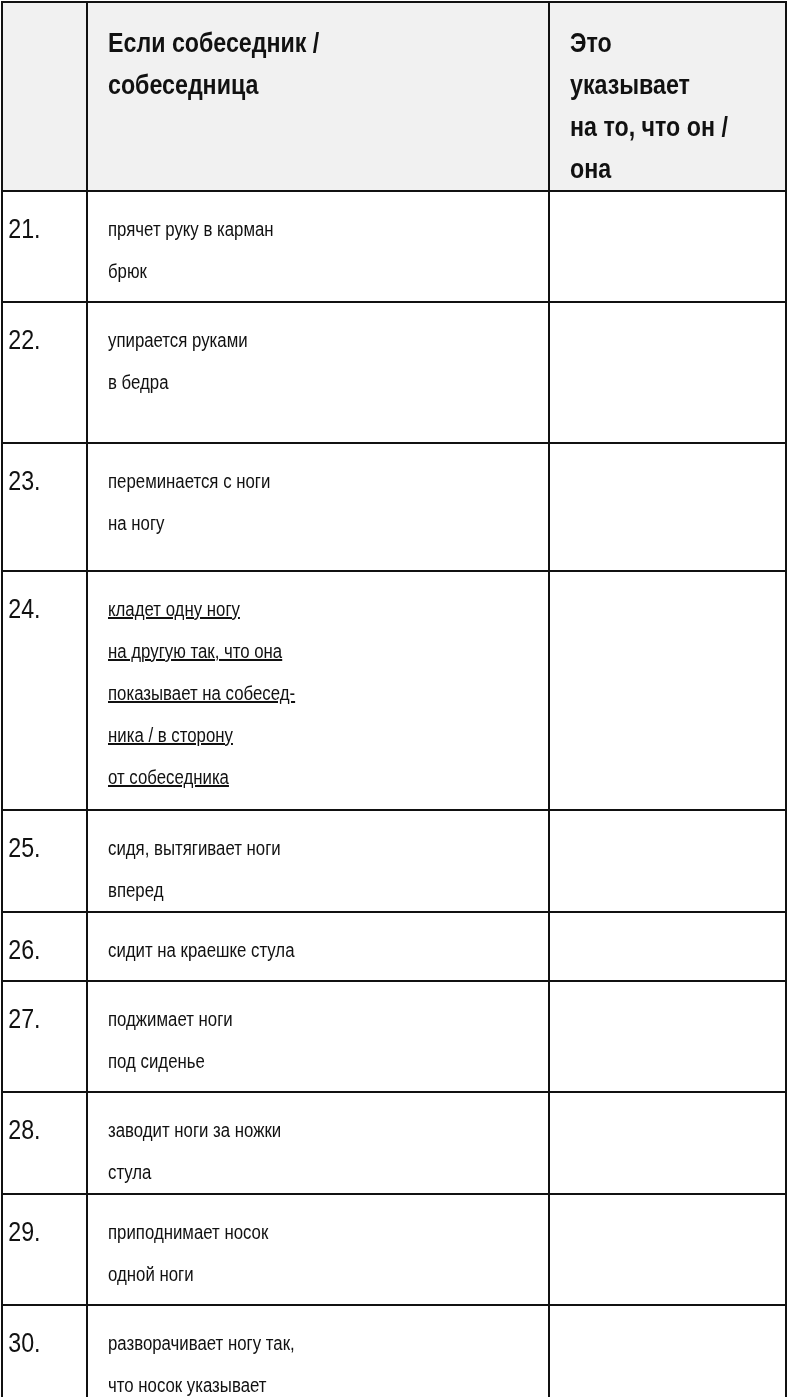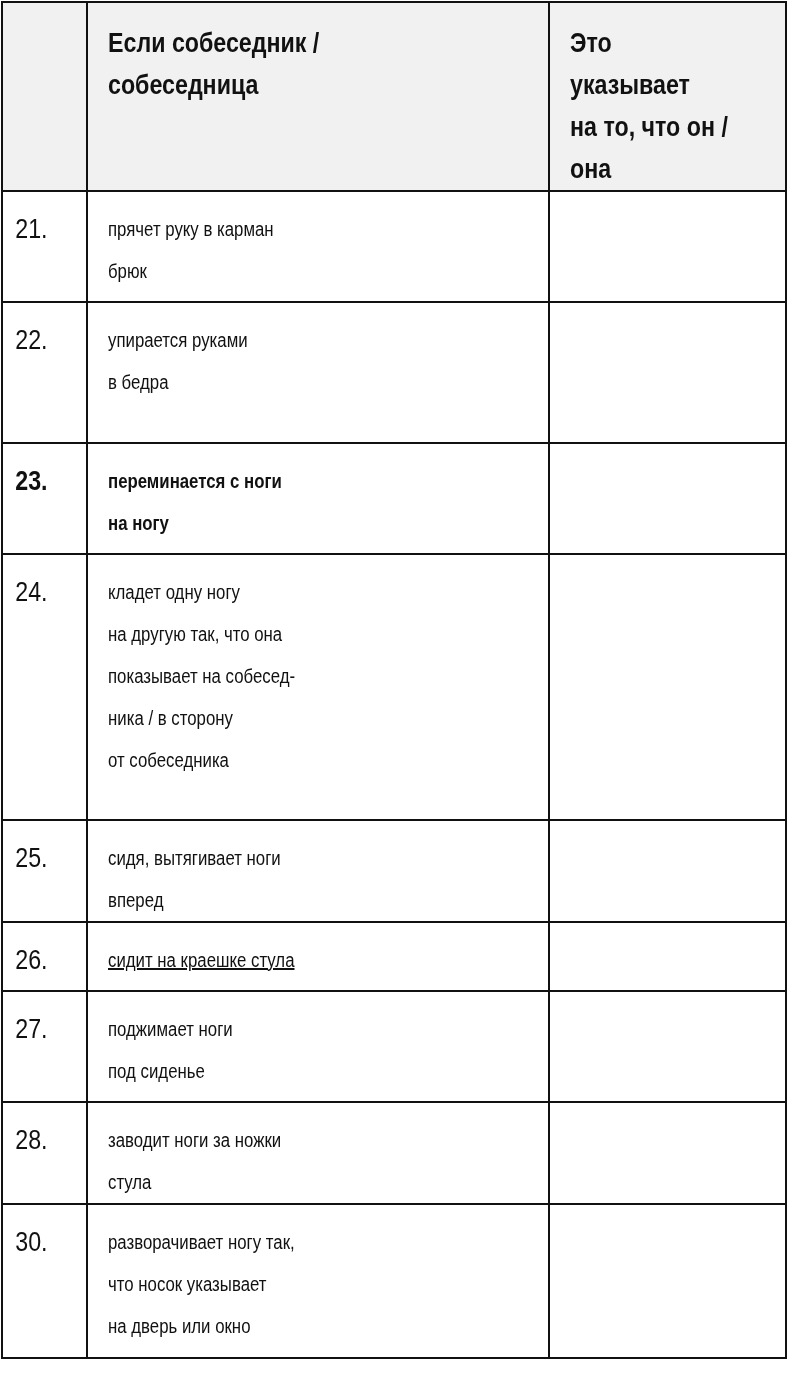--- a/index.html
+++ b/index.html
@@ -25,21 +25,21 @@
     font-size:27px;
     line-height:42px;
     padding:19px 20px 0 20px;
     transform-origin:left top;
   }
   .col-num { width:102px; }
   .col-if { width:382px; }
   .col-means { width:302px; }
   .hdr-text { display:inline-block; transform:scaleX(0.86); transform-origin:left top; white-space:pre-line; }
   .num {
-    text-align:center;
+    text-align:left;
     font-size:27px;
     line-height:42px;
     padding:16px 32px 0 0 !important;
     border-radius:27px;
   }
   .num span { display:inline-block; transform:scaleX(0.86); transform-origin:right top; }
   .txt {
     font-size:20px;
     line-height:42px;
     padding:16px 0 0 20px !important;
@@ -73,51 +73,51 @@
 
   <tr style="height: 141px;">
     <td class="num"><span>22.</span></td>
     <td class="txt">
           <span>упирается руками
 в бедра</span>
         </td>
     <td class="empty"><span></span></td>
   </tr>
 
-  <tr style="height: 111px; font-weight: bold;">
+  <tr style="height: 128px;">
     <td class="num"><span>23.</span></td>
     <td class="txt">
           <span>переминается с ноги
 на ногу</span>
         </td>
     <td class="empty"><span></span></td>
   </tr>
 
-  <tr style="height: 266px;">
+  <tr style="height: 239px; text-decoration: underline;">
     <td class="num"><span>24.</span></td>
     <td class="txt">
           <span>кладет одну ногу
 на другую так, что она
 показывает на собесед-
 ника / в сторону
 от собеседника</span>
         </td>
     <td class="empty"><span></span></td>
   </tr>
 
   <tr style="height: 89px;">
     <td class="num"><span>25.</span></td>
     <td class="txt">
           <span>сидя, вытягивает ноги
 вперед</span>
         </td>
     <td class="empty"><span></span></td>
   </tr>
 
-  <tr style="height: 69px; text-decoration: underline;">
+  <tr style="height: 69px;">
     <td class="num"><span>26.</span></td>
     <td class="txt">
           <span>сидит на краешке стула</span>
         </td>
     <td class="empty"><span></span></td>
   </tr>
 
   <tr style="height: 111px; padding-left: 28px;">
     <td class="num"><span>27.</span></td>
     <td class="txt">
@@ -129,20 +129,28 @@
 
   <tr style="height: 79px;">
     <td class="num"><span>28.</span></td>
     <td class="txt">
           <span>заводит ноги за ножки
 стула</span>
         </td>
     <td class="empty"><span></span></td>
   </tr>
 
+  <tr style="height: 111px;">
+    <td class="num"><span>29.</span></td>
+    <td class="txt">
+          <span>приподнимает носок
+одной ноги</span>
+        </td>
+    <td class="empty"><span></span></td>
+  </tr>
 
   <tr style="height: 154px;">
     <td class="num"><span>30.</span></td>
     <td class="txt">
           <span>разворачивает ногу так,
 что носок указывает
 на дверь или окно</span>
         </td>
     <td class="empty"><span></span></td>
   </tr>

